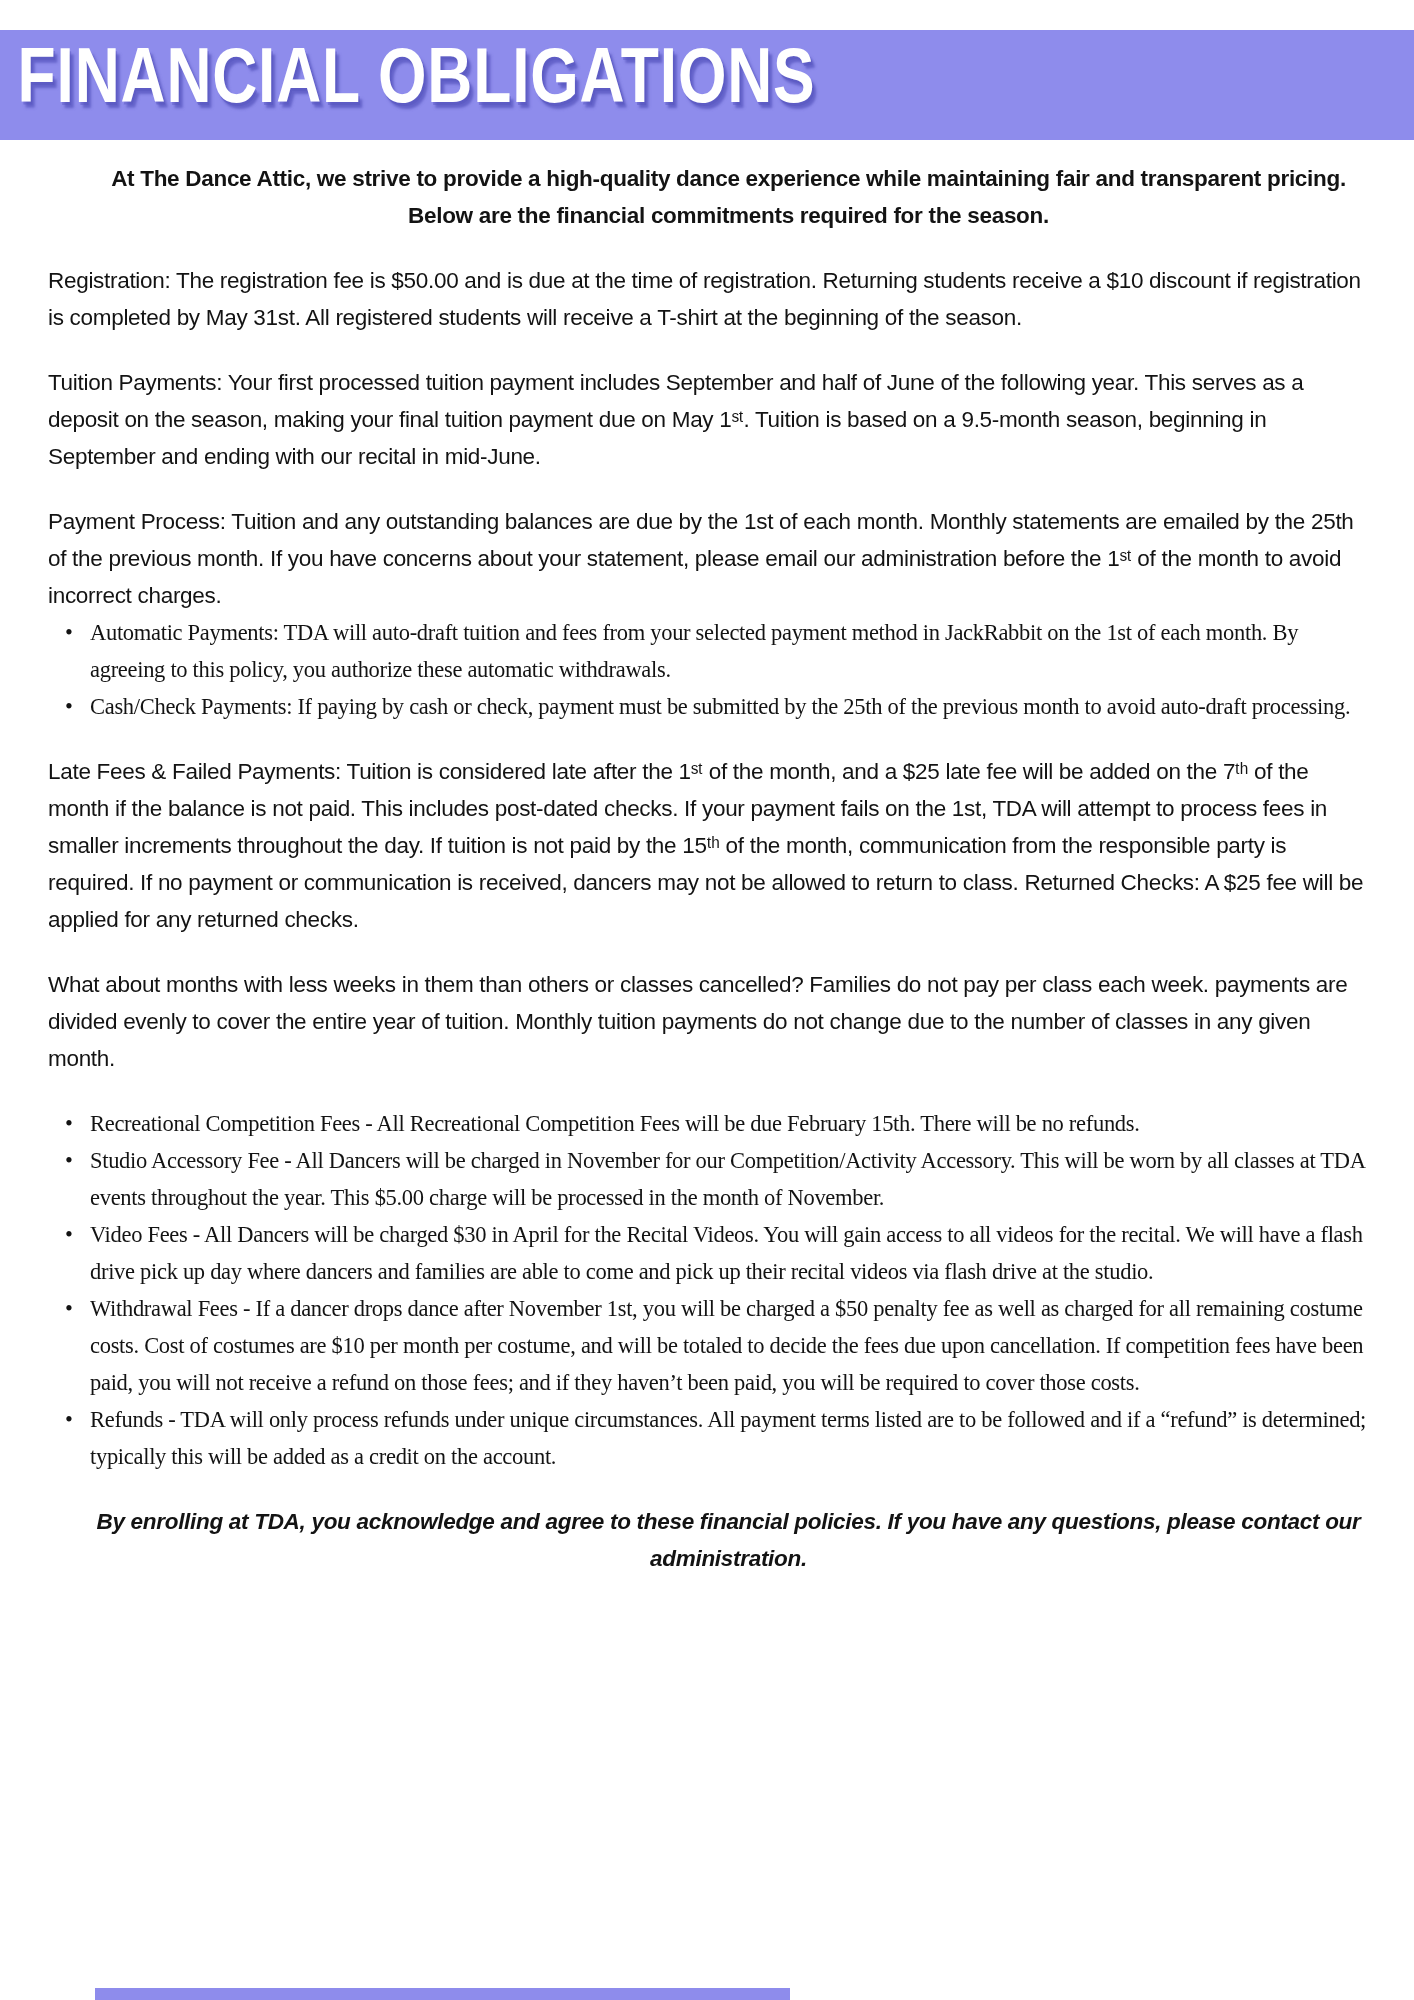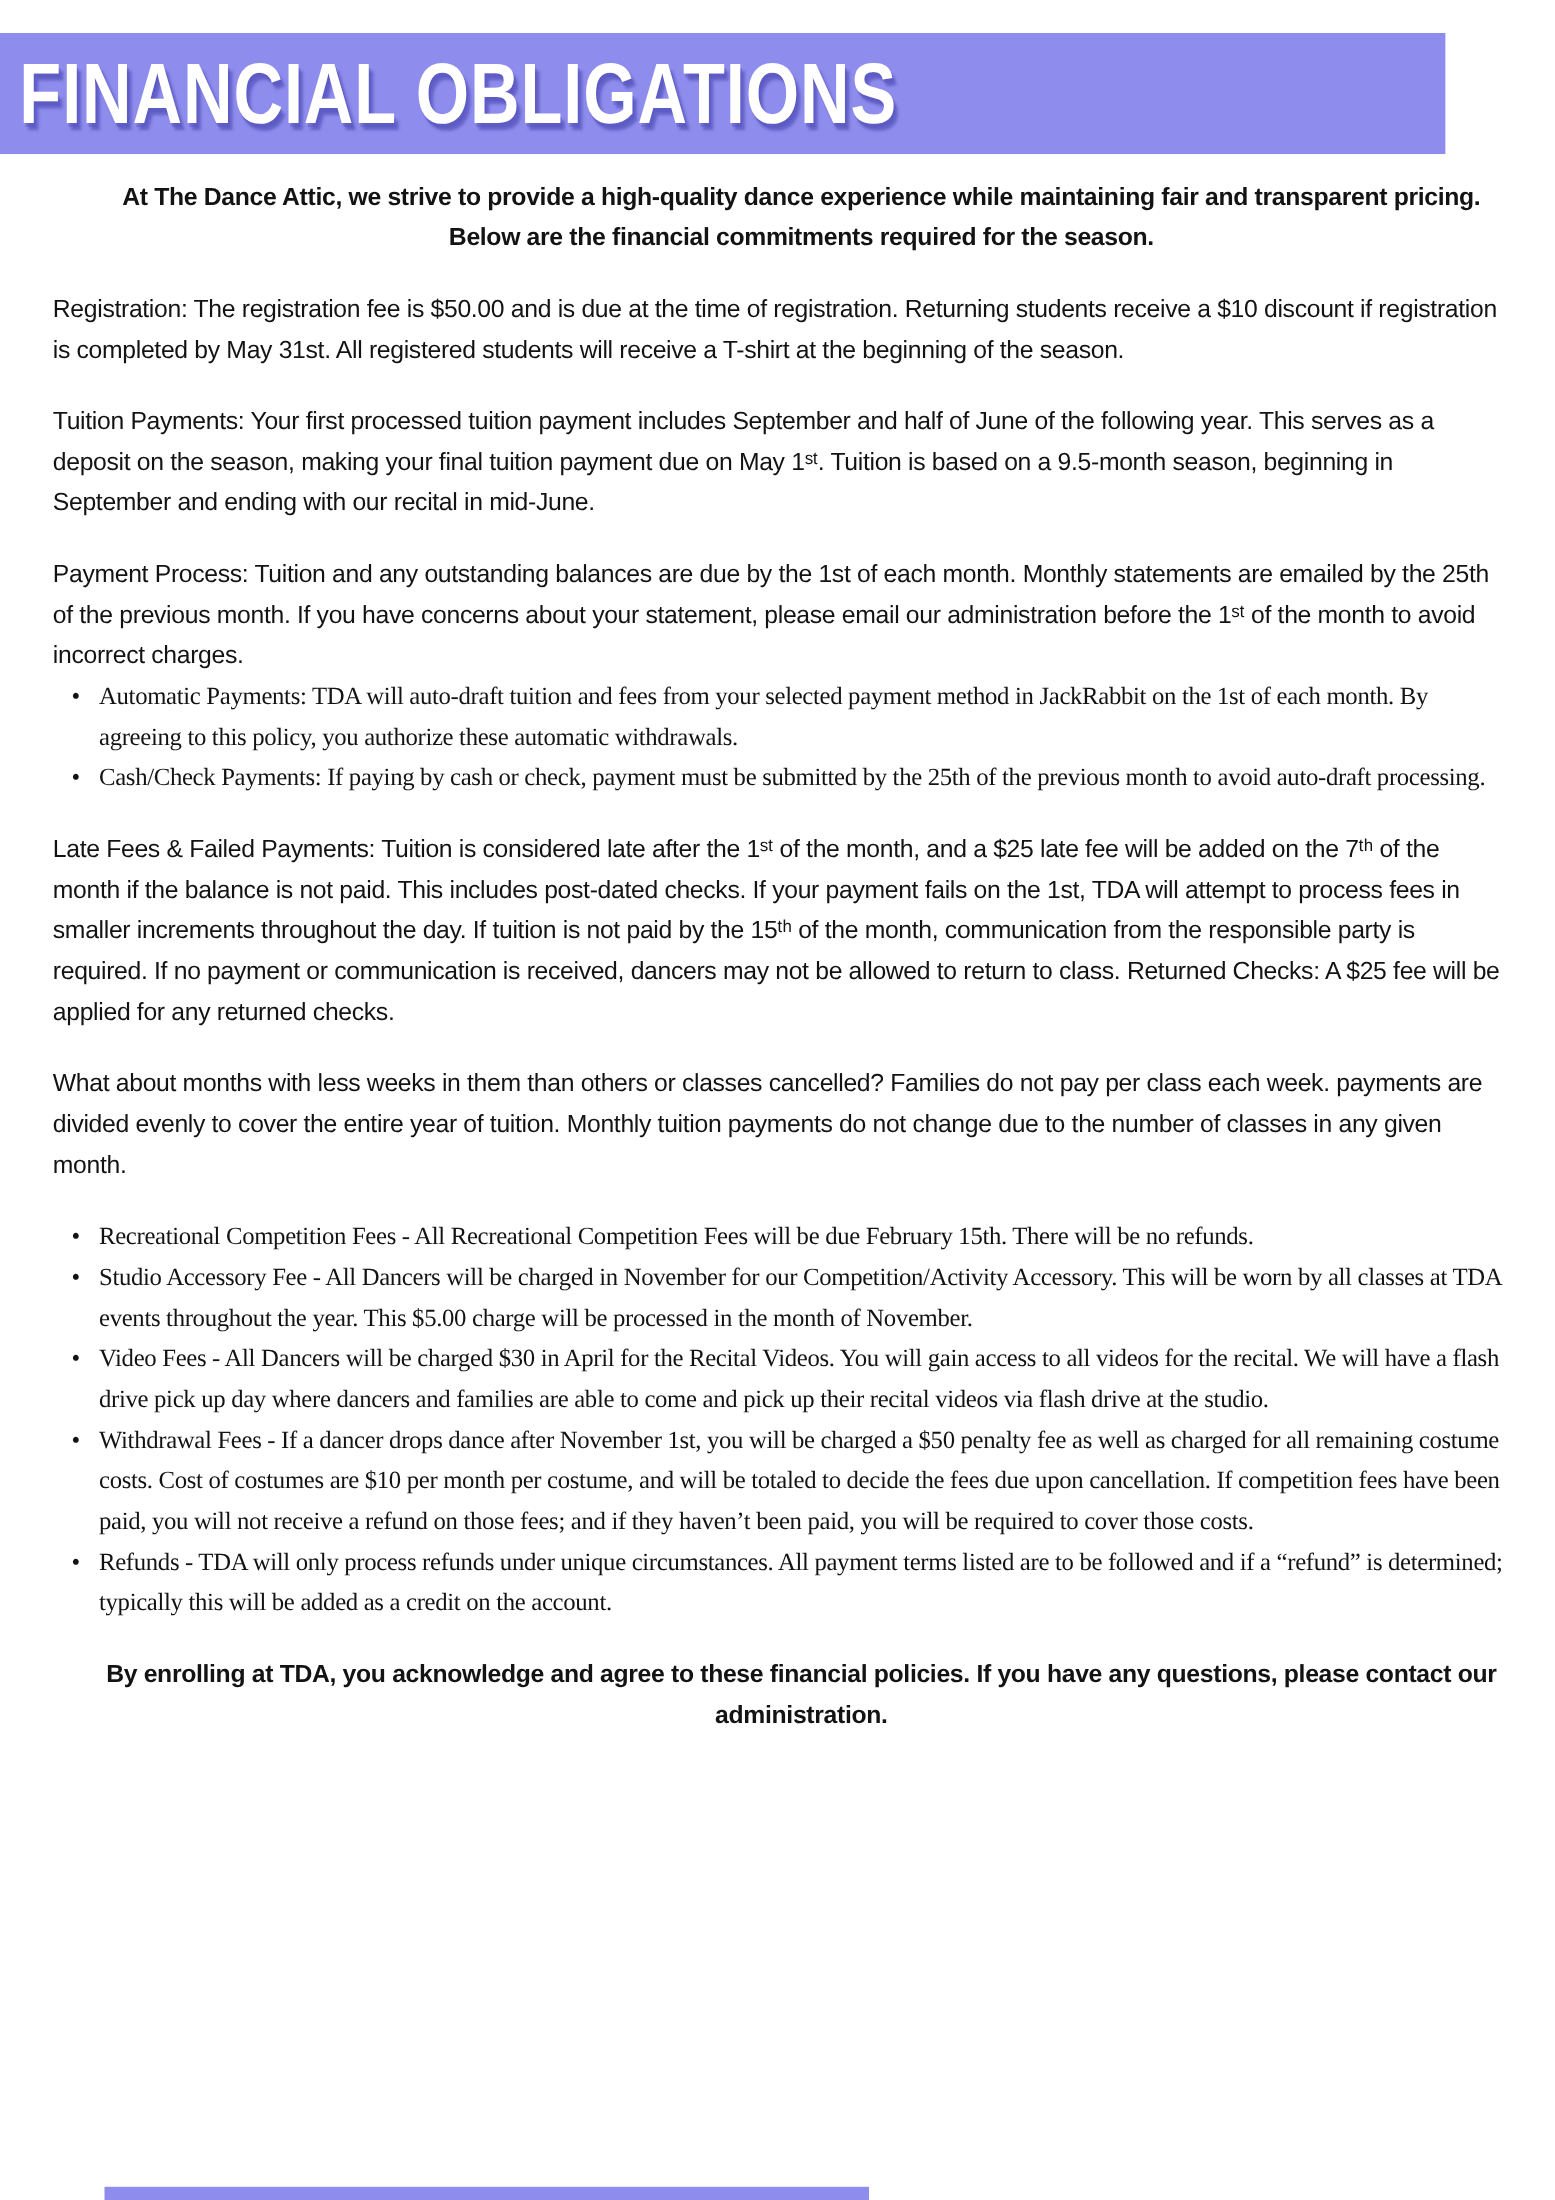--- a/index.html
+++ b/index.html
@@ -2,39 +2,39 @@
 <html><head>
 <meta charset="utf-8">
 <style>
   html,body{margin:0;padding:0;}
   body{
     width:1414px;height:2000px;position:relative;overflow:hidden;
     background:#ffffff;
     font-family:"Liberation Sans",sans-serif;
   }
   .banner{
-    position:absolute;top:30px;left:0;width:1314px;height:110px;
-    display:flex;align-items:center;
+    position:absolute;top:30px;left:0;width:1414px;height:110px;
+    display:flex;
   }
   .banner-title{
     margin:0;padding-left:22px;
     font-size:78px;font-weight:700;color:#ffffff;
     letter-spacing:1px;white-space:nowrap;
     transform:scaleX(0.80);transform-origin:left center;
     text-shadow:5px 6px 3px rgba(86,84,190,0.75), 2px 3px 0 rgba(96,94,200,0.55);
   }
   .doc{
     position:absolute;top:160px;left:48px;width:1320px;
     font-size:22.5px;line-height:37px;color:#131313;
     letter-spacing:-0.3px;
   }
   .doc p{margin:0 0 28px 0;}
   .doc p.has-list{margin-bottom:0;}
   .doc p.center-b{font-weight:700;text-align:center;margin-left:41px;}
-  .doc p.closing{margin-bottom:0;}
+  .doc p.closing{margin-bottom:0;font-style:italic;}
   .label{font-weight:400;}
   .doc ul{list-style:none;margin:0 0 28px 0;padding:0;font-family:Liberation Serif, serif;}
   .doc li{position:relative;padding-left:42px;}
   .doc li::before{content:"\2022";position:absolute;left:17px;top:0;}
   .sliver{position:absolute;left:95px;bottom:0;width:695px;height:12px;}
 </style>
 </head>
 <body>
 
 <header class="banner" style="background: rgb(142, 140, 236);">

